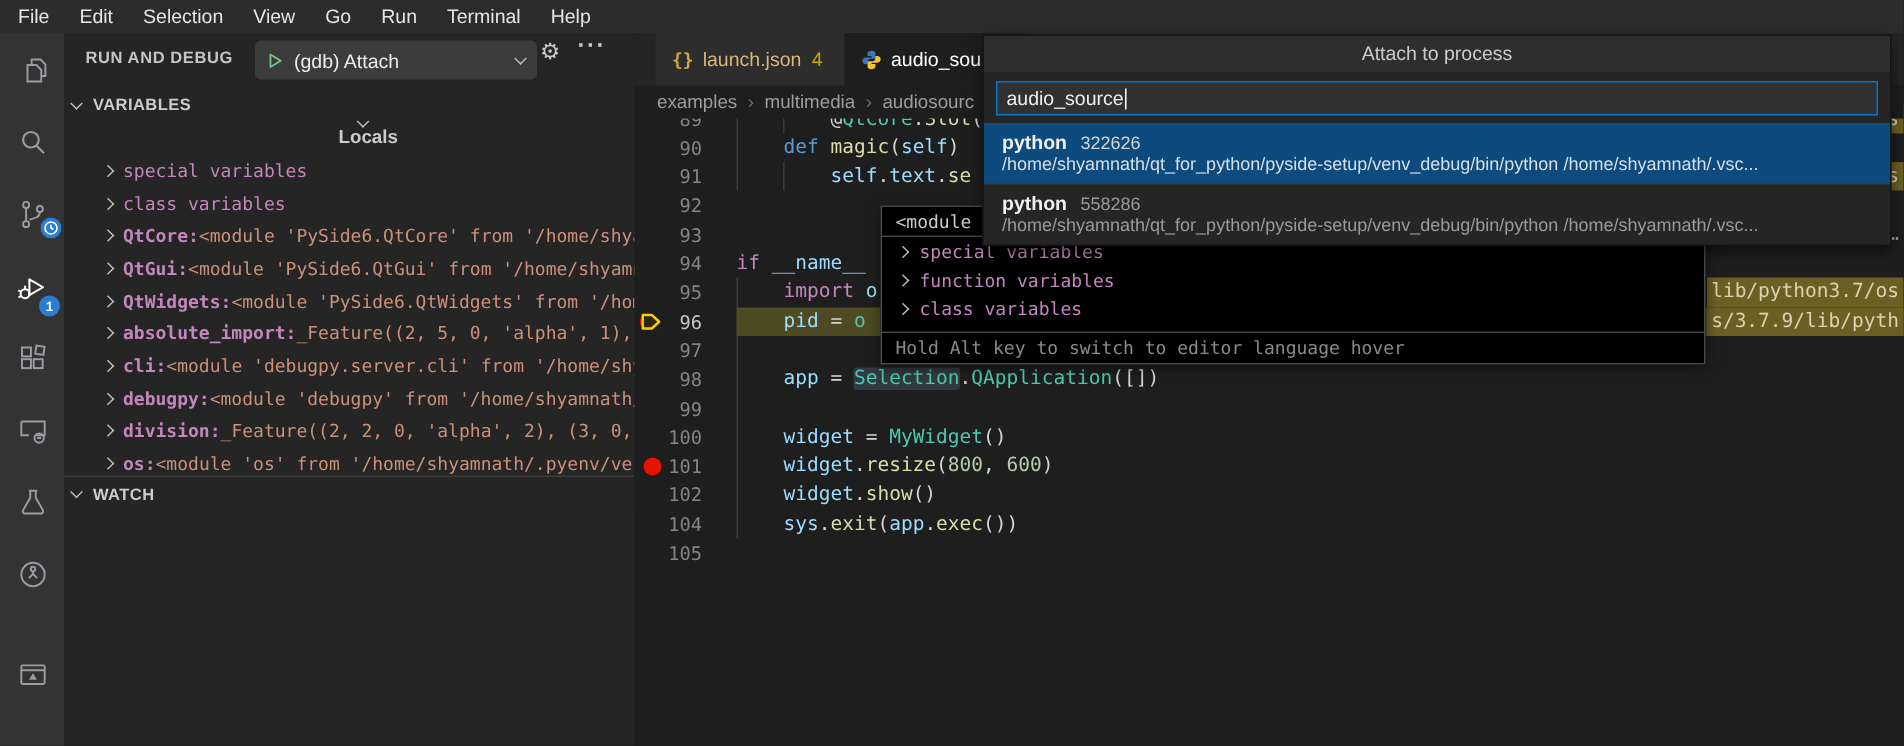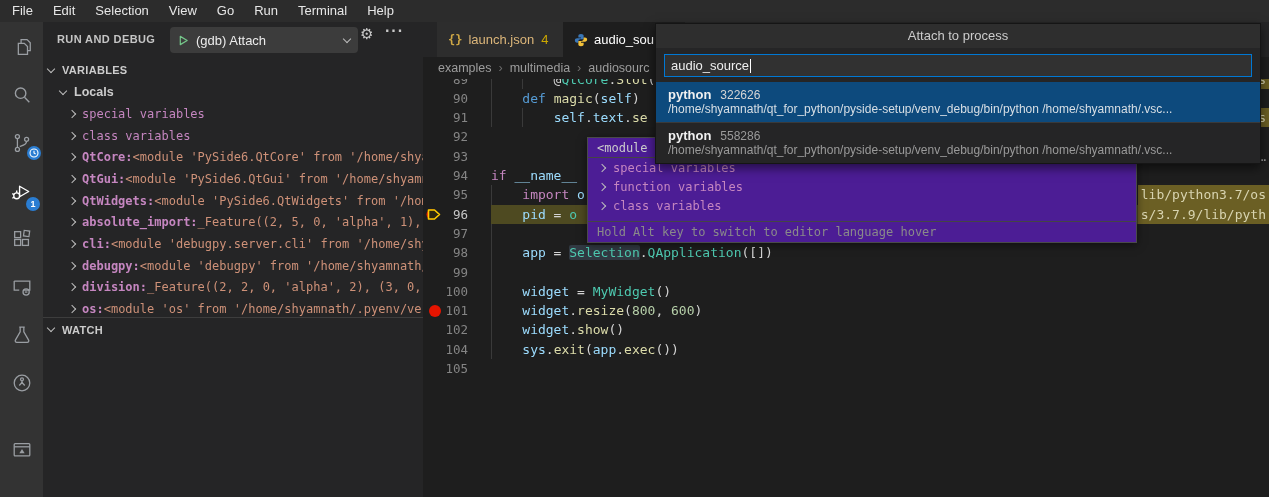--- a/index.html
+++ b/index.html
@@ -28,21 +28,21 @@
   #cfg-select .lbl { color:#ececec; font-size:13px; margin-left:7px; flex:1; white-space:nowrap; }
   #sb-gear { position:absolute; left:317px; top:3px; font-size:15px; color:#c8c8c8; }
   #sb-dots { position:absolute; left:342px; top:0px; font-size:16px; font-weight:bold; color:#c8c8c8; letter-spacing:1px; }
 
   .chev { display:inline-block; width:6px; height:6px; border-right:1.3px solid #bcbcbc; border-bottom:1.3px solid #bcbcbc; flex:none;}
   .chev.down { transform:rotate(45deg); margin-top:-3px; }
   .chev.right { transform:rotate(-45deg); }
 
   #vars-header { position:absolute; left:0; top:37px; width:380px; height:22px; display:flex; align-items:center; padding-left:5px; }
   #vars-header span.t, #watch-row span.t { font-size:11px; font-weight:bold; color:#cccccc; margin-left:8px; letter-spacing:.3px;}
-  #locals-row { position:absolute; left:0; top:59px; width:380px; height:22px; display:flex; align-items:center; padding-left:17px; }
+  #locals-row { position:absolute; left:0; top:59px; width:380px; height:22px; display:flex; align-items:center; padding-left:17px;flex-direction:column; }
   #locals-row .t { font-size:12.5px; font-weight:bold; color:#cccccc; margin-left:8px; }
   #var-rows { position:absolute; left:0; top:81px; width:380px; height:236px; overflow:hidden; }
   .var-row { height:21.7px; display:flex; align-items:center; padding-left:26px; white-space:nowrap; overflow:hidden;
              font-family:"DejaVu Sans Mono",monospace; font-size:12px; }
   .var-row .chev { margin-right:7px; }
   .vname { color:#c586c0; font-weight:bold; }
   .vval  { color:#ce9178; }
   .vpink { color:#c586c0; }
   #watch-row { position:absolute; left:0; top:295px; width:380px; height:24px; border-top:1px solid #3d3d3d;
                display:flex; align-items:center; padding-left:5px; background:#252526; }
@@ -70,21 +70,21 @@
   .g { position:absolute; top:0; bottom:0; width:1px; background:#3a3a3a; }
   .tail { position:absolute; right:0; top:0; padding:0 3px; background:#6b5f24; color:#d8d4b0; }
   .tail.plain { background:none; color:#9b9b9b; }
   .tk-p{color:#d4d4d4}.tk-kw{color:#c586c0}.tk-kw2{color:#569cd6}.tk-fn{color:#dcdcaa}
   .tk-cls{color:#4ec9b0}.tk-var{color:#9cdcfe}.tk-num{color:#b5cea8}
   .tk-clshl{color:#4ec9b0;background:rgba(100,130,160,.28);border-radius:2px}
   .bp { position:absolute; left:6px; top:3.5px; width:12px; height:12px; border-radius:50%; background:#e51400; }
   .cur-glyph { position:absolute; left:2px; top:2px; }
 
   
-  #hover { position:absolute; left:587px; top:137px; width:550px; height:106px; background:#4c1d95;
+  #hover { position:absolute; left:587px; top:137px; width:550px; height:106px; background:#000000;
            border:1px solid #4a4a4a; box-shadow:0 2px 8px rgba(0,0,0,.5); z-index:40;
            font-family:"DejaVu Sans Mono",monospace; font-size:12px; }
   #hv-head { height:20px; line-height:20px; padding:0 9px; color:#cccccc; border-bottom:1px solid #454545; }
   .hv-row { height:19px; display:flex; align-items:center; padding-left:11px; color:#c586c0; }
   .hv-row .chev { margin-right:8px; }
   #hv-foot { position:absolute; bottom:0; left:0; right:0; height:21px; line-height:20px;
              border-top:1px solid #454545; color:#8a8a8a; padding:0 9px; white-space:nowrap; overflow:hidden;}
 
   
   #quickpick { position:absolute; left:655px; top:23px; width:606px; background:#252526;

